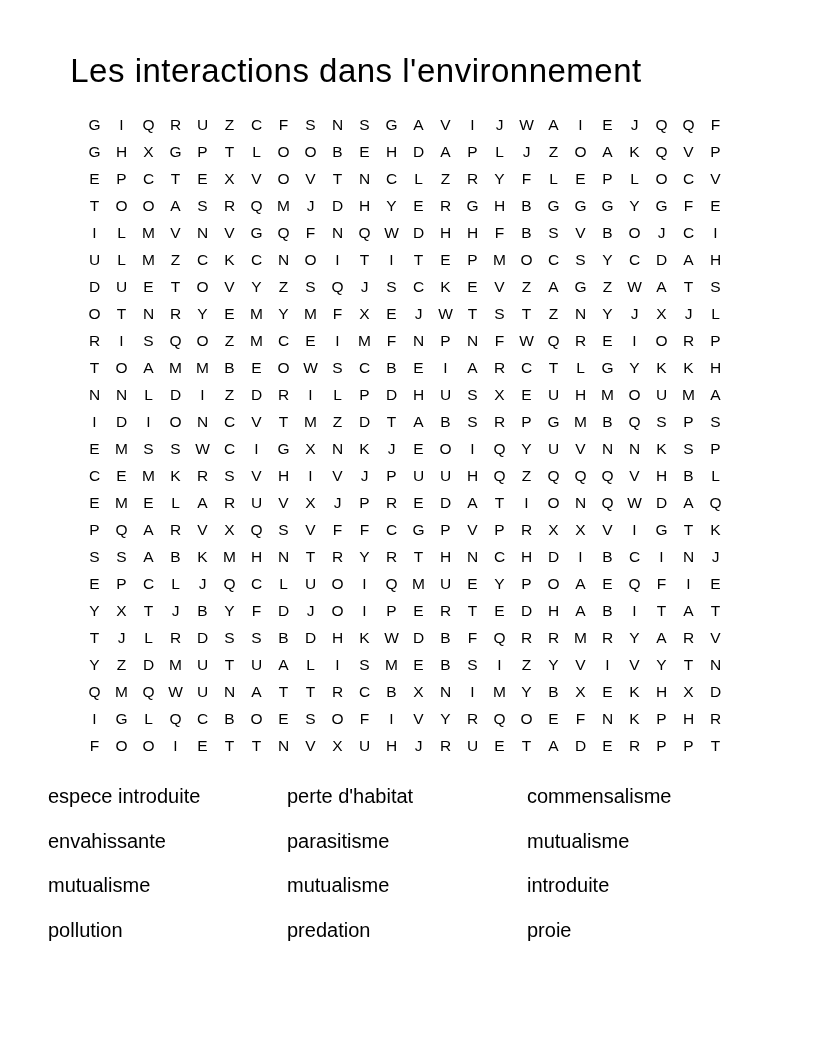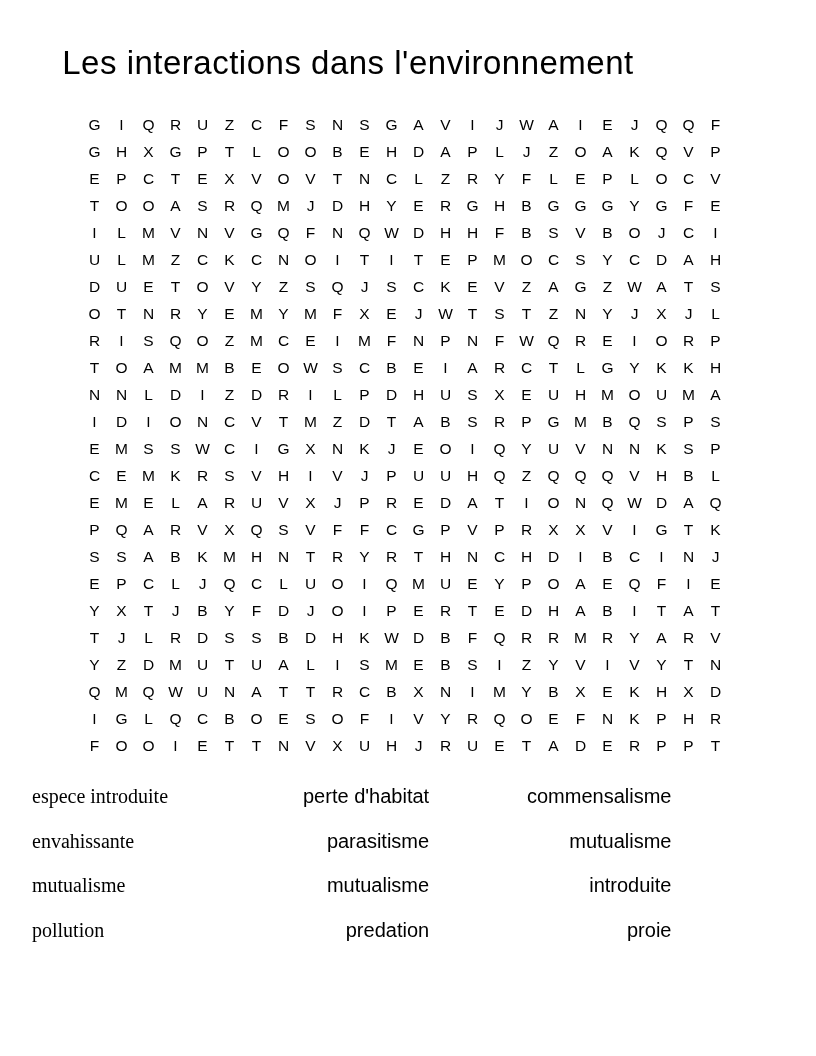--- a/index.html
+++ b/index.html
@@ -10,21 +10,21 @@
     background: #ffffff;
     color: #000000;
     font-family: "Liberation Sans", sans-serif;
     overflow: hidden;
   }
   .title {
     position: absolute;
     top: 44px;
     left: 0;
     width: 696px;
-    margin: 0;
+    margin: 8px;
     text-align: center;
     font-size: 33px;
     font-weight: 400;
     letter-spacing: 0.5px;
     color: #000000;
   }
   .grid {
     position: absolute;
     top: 111px;
     left: 81px;
@@ -41,23 +41,23 @@
     color: #000000;
   }
   .words {
     position: absolute;
     top: 774px;
     left: 0;
     width: 816px;
     height: 200px;
   }
   .word-col { position: absolute; top: 0; }
-  .col-0 { left: 32px; font-family: Liberation Serif, serif; }
-  .col-1 { left: 303px; text-align: right; }
-  .col-2 { left: 527px; text-align: right; }
+  .col-0 { left: 48px; }
+  .col-1 { left: 287px; }
+  .col-2 { left: 527px; }
   .word {
     height: 44.5px;
     line-height: 44.5px;
     font-size: 20px;
     font-weight: 400;
     white-space: nowrap;
     color: #000000;
   }
 </style>
 </head>

